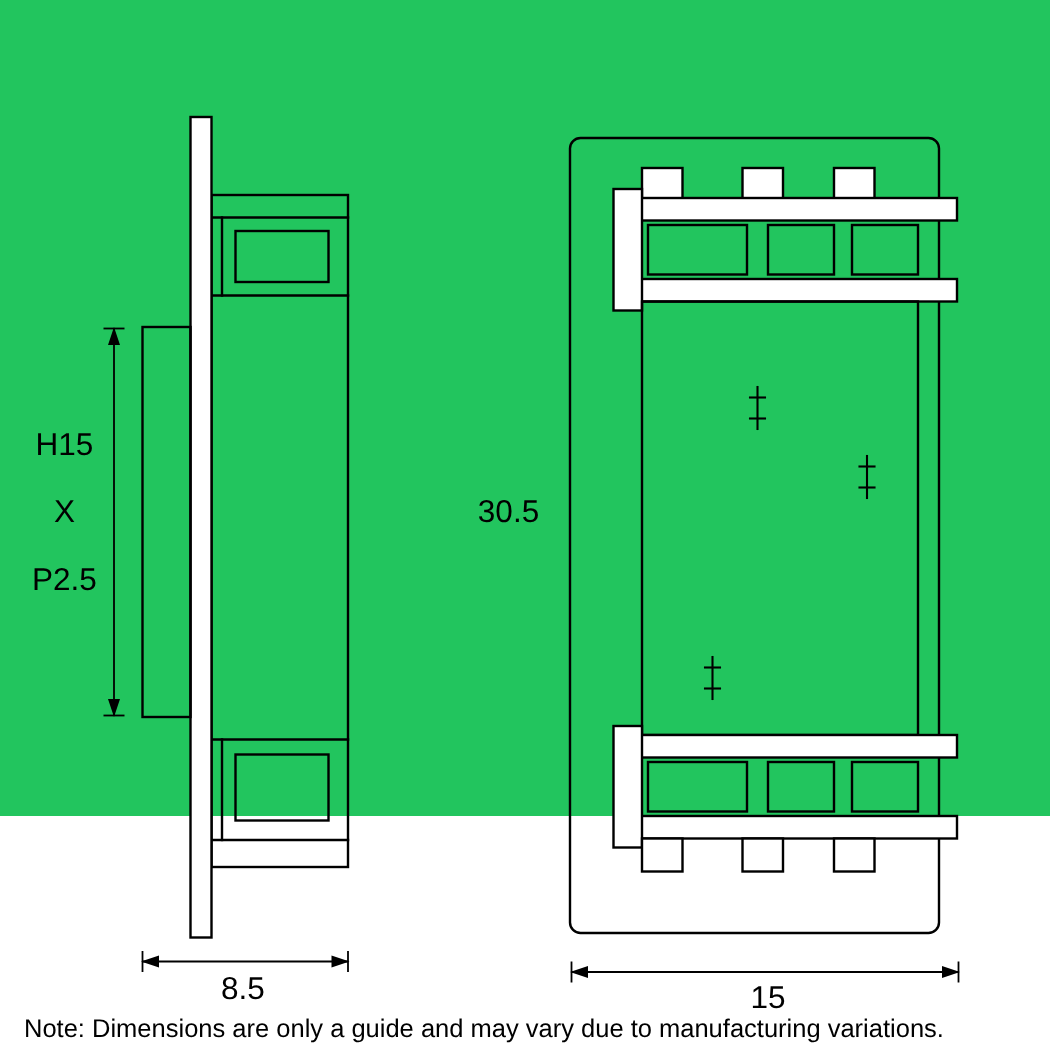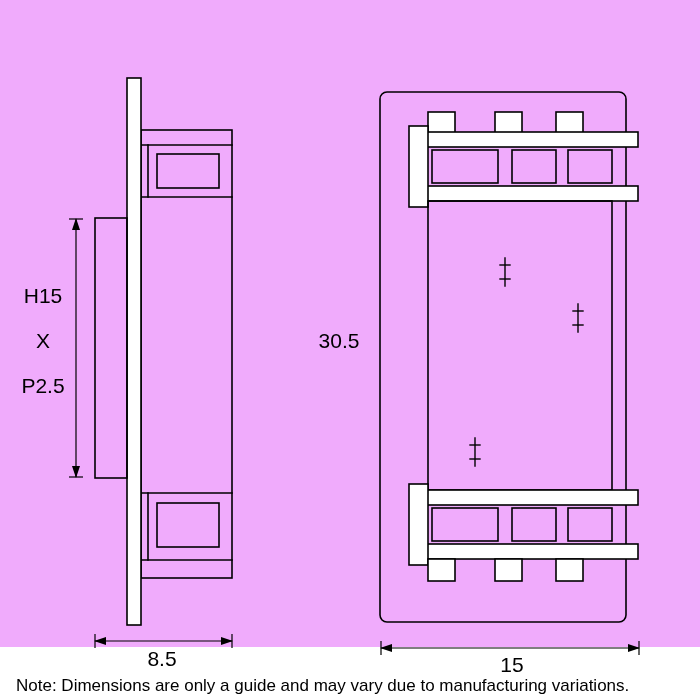--- a/index.html
+++ b/index.html
@@ -6,22 +6,22 @@
     margin: 0;
     padding: 0;
     background: #ffffff;
     width: 700px;
     height: 700px;
     overflow: hidden;
   }
   .stage {
     position: relative;
     width: 700px;
-    height: 647px;
-    background: #f0abfc;
+    height: 544px;
+    background: #22c55e;
     text-align: right;
   }
   svg { display: block; }
   .draw {
     stroke: #000000;
     stroke-width: 1.6;
     fill: none;
     stroke-linecap: square;
   }
   .filled { fill: #ffffff; }

